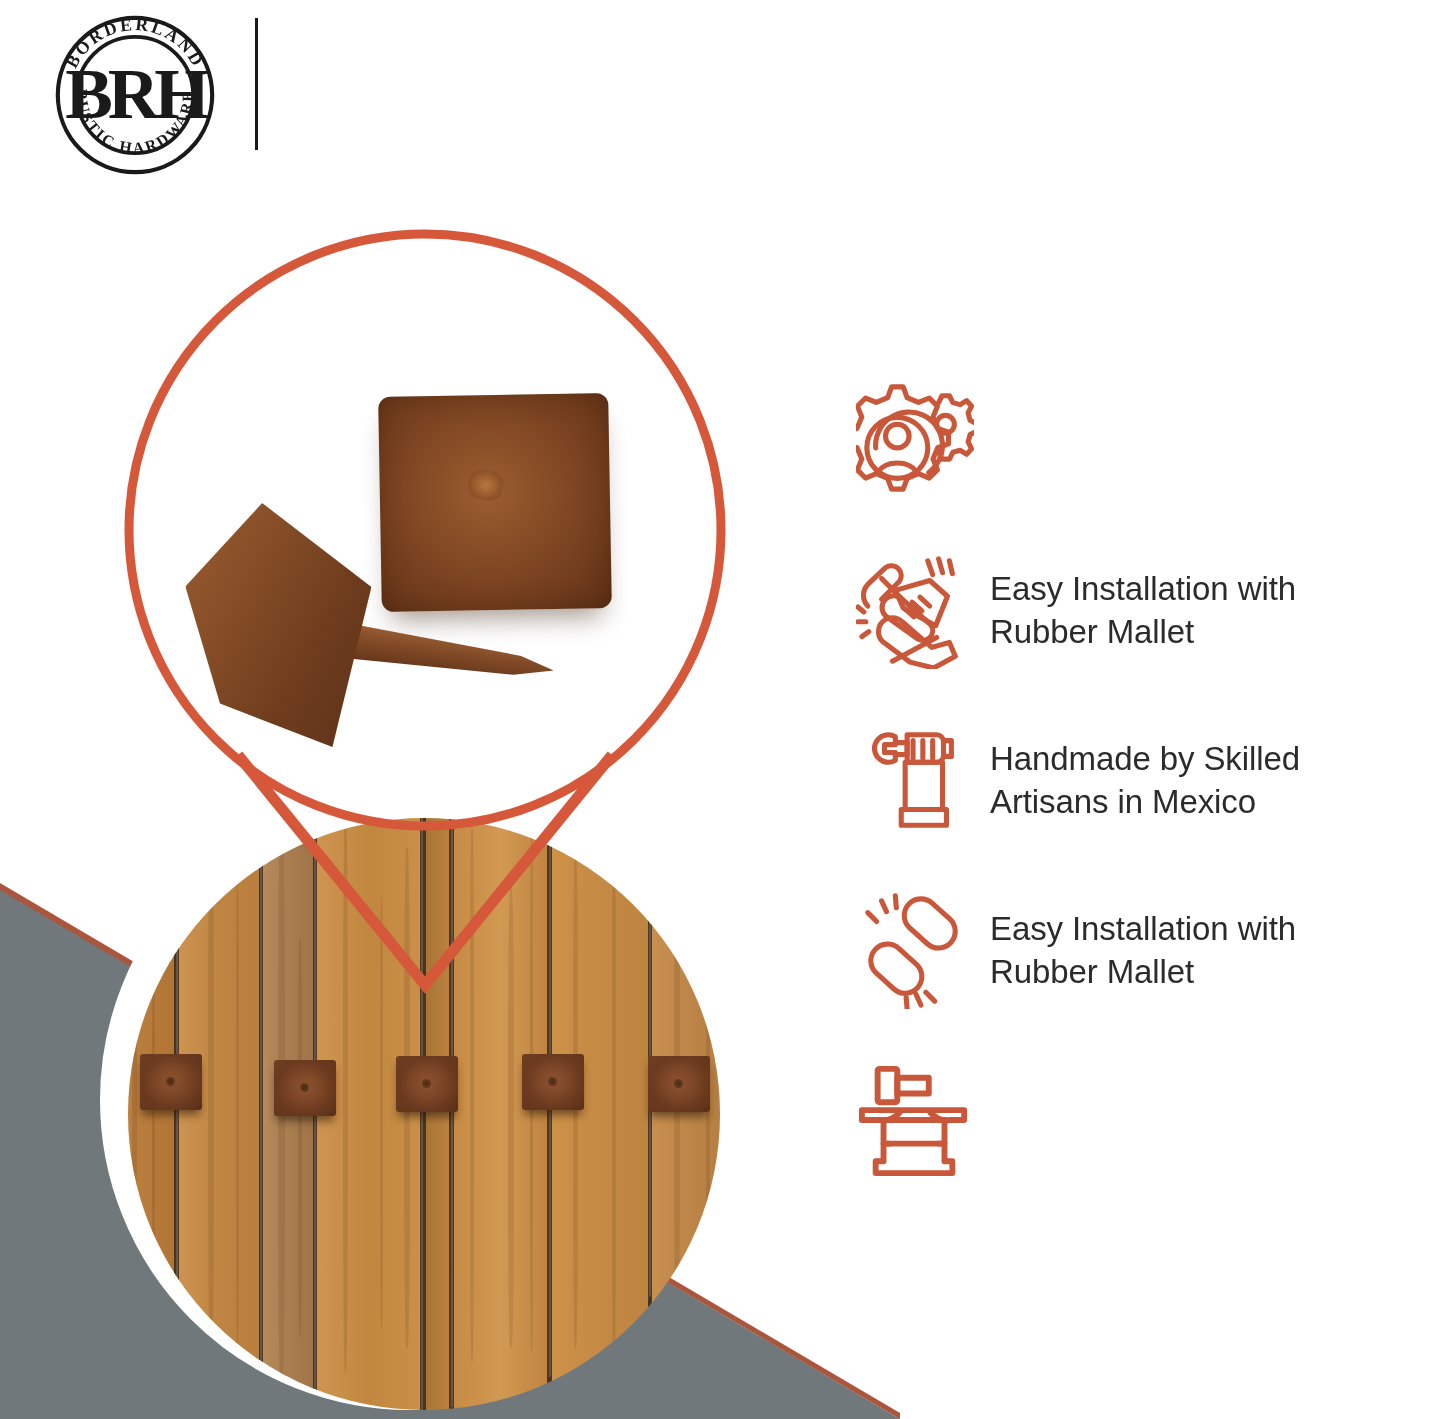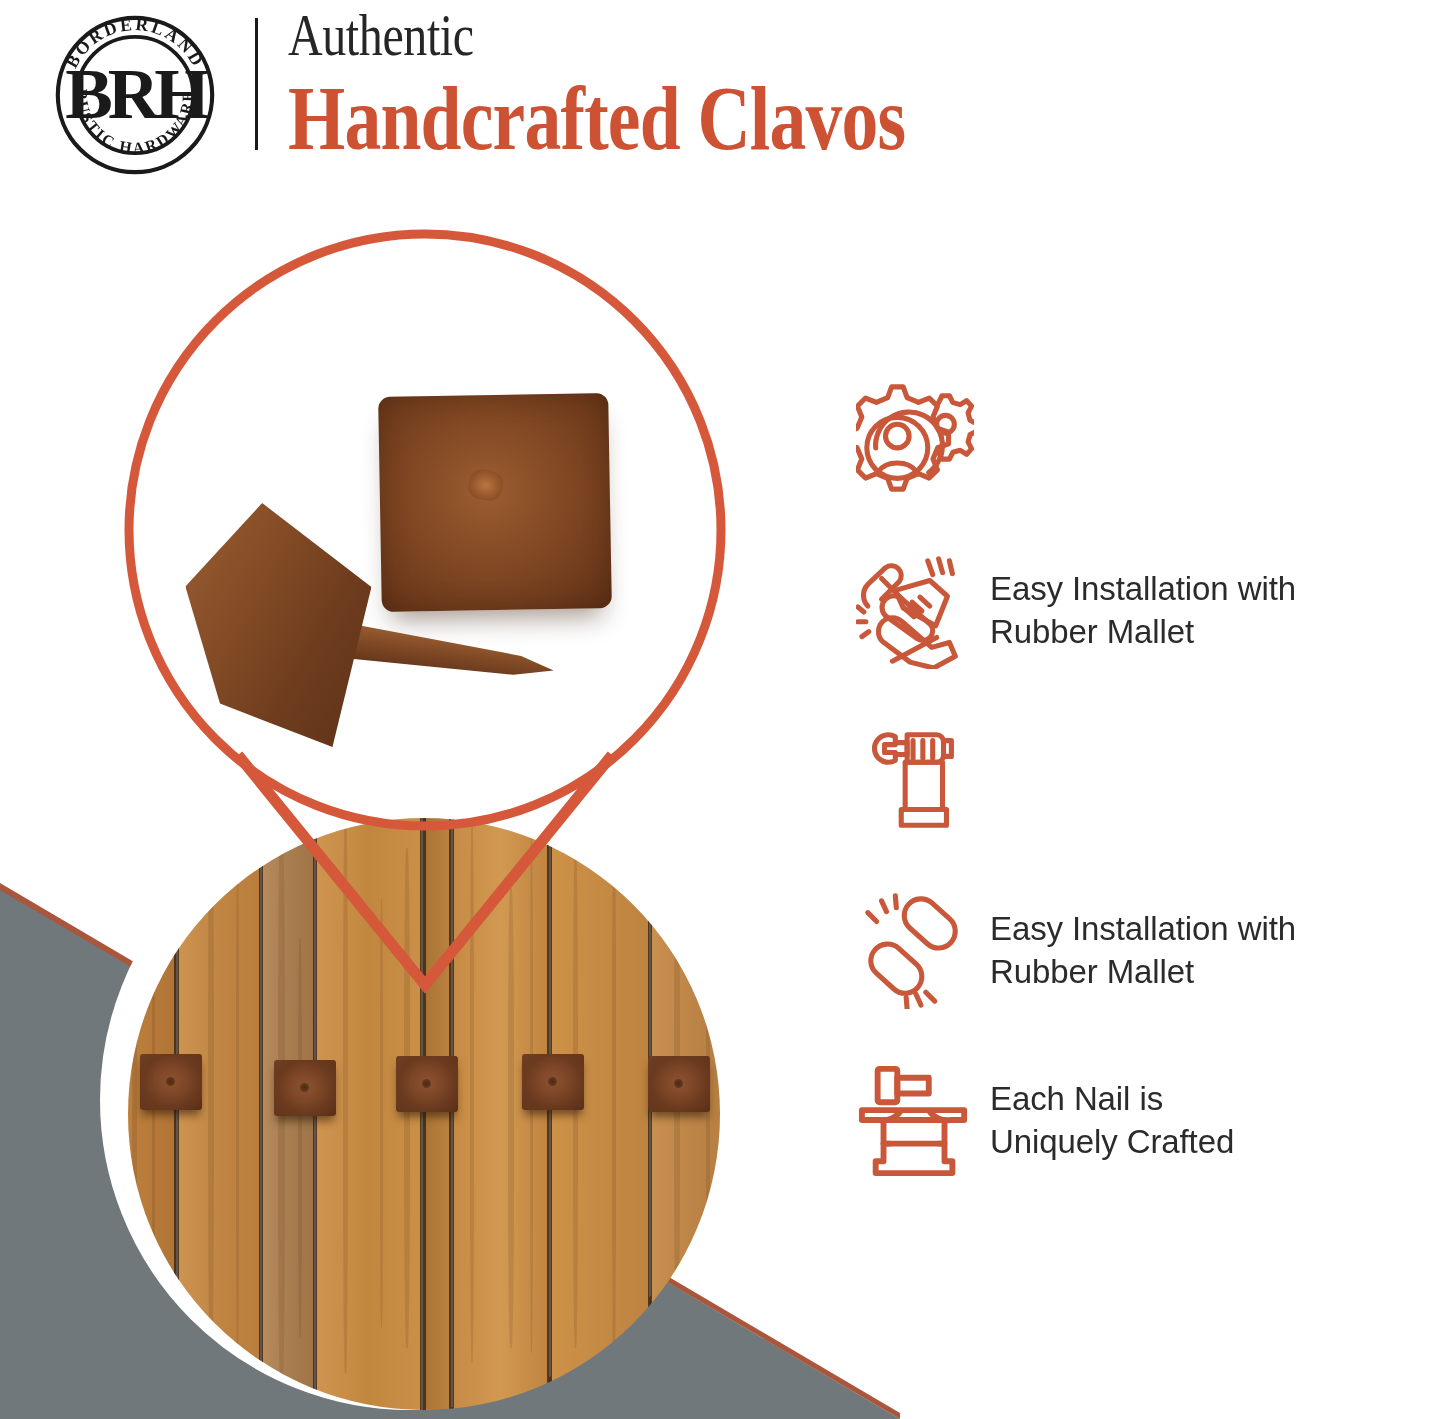--- a/index.html
+++ b/index.html
@@ -295,24 +295,20 @@
         </text>
         <text font-family="Liberation Serif, serif" font-size="19" letter-spacing="3" fill="#1a1a1a" font-weight="bold">
           <textPath href="#arcBot" startOffset="50%" text-anchor="middle">RUSTIC HARDWARE</textPath>
         </text>
         <text x="100" y="128" text-anchor="middle" font-family="Liberation Serif, serif" font-weight="bold" font-size="86" fill="#1a1a1a" letter-spacing="-6">BRH</text>
       </svg>
     </div>
 
     <div class="header-divider"></div>
 
-    <div class="title-block">
-      <div class="title-line-1">Authentic</div>
-      <div class="title-line-2">Handcrafted Clavos</div>
-    </div>
   </div>
 
   <div class="left-stage">
 
     <div class="door-circle-wrap">
       <div class="door-circle">
         <div class="door-img">
           <div class="plank" style="left:0px;   width:58px;  background:linear-gradient(90deg,#c1843f,#b5793a,#c8handled 100%);"></div>
           <div class="plank" style="left:0px;   width:58px;  background:linear-gradient(90deg,#bf8240,#b07435);"></div>
           <div class="plank" style="left:60px;  width:82px;  background:linear-gradient(90deg,#cd9350,#c08542,#b97d3d);"></div>
@@ -418,20 +414,22 @@
         <svg viewBox="0 0 120 120" width="118" height="118" fill="none" stroke="#c9573a" stroke-width="5.2" stroke-linejoin="round" stroke-linecap="round">
           <path d="M40 16 a14 14 0 1 0 0 24 l0 -8 -11 0 0 -8 11 0 z"></path>
           <path d="M40 22 l12 0 0 12 -12 0"></path>
           <path d="M52 14 l30 0 a7 7 0 0 1 7 7 l0 14 a7 7 0 0 1 -7 7 l-30 0 z"></path>
           <path d="M89 20 l8 0 0 16 -8 0"></path>
           <path d="M58 20 l0 18 M68 20 l0 18 M78 20 l0 18"></path>
           <path d="M50 42 l38 0 0 48 -38 0 z"></path>
           <path d="M46 90 l46 0 0 16 -46 0 z"></path>
         </svg>
       </div>
+      <div class="feature-text">Handmade by Skilled
+Artisans in Mexico</div>
     </div>
 
     <div class="feature-row">
       <div class="feature-icon">
         <svg viewBox="0 0 120 120" width="118" height="118" fill="none" stroke="#c9573a" stroke-width="5.2" stroke-linejoin="round" stroke-linecap="round">
           <path d="M12 22 l9 9 M26 10 l5 11 M40 5 l1 12"></path>
           <path d="M80 112 l-9 -9 M66 116 l-5 -11 M52 120 l-1 -12"></path>
           <rect x="46" y="16" width="58" height="34" rx="17" transform="rotate(42 75 33)"></rect>
           <rect x="12" y="62" width="58" height="34" rx="17" transform="rotate(42 41 79)"></rect>
         </svg>
@@ -443,19 +441,17 @@
     <div class="feature-row">
       <div class="feature-icon">
         <svg viewBox="0 0 120 120" width="118" height="118" fill="none" stroke="#c9573a" stroke-width="6" stroke-linejoin="round" stroke-linecap="round">
           <rect x="22" y="8" width="20" height="34" rx="2"></rect>
           <path d="M42 17 l32 0 0 16 -32 0 z"></path>
           <path d="M6 50 l104 0 0 10 -14 0 a22 22 0 0 1 -22 -10 l-28 0 a22 22 0 0 1 -22 10 l-18 0 z"></path>
           <path d="M28 60 l62 0 0 24 -62 0 z"></path>
           <path d="M34 84 l-6 0 0 18 -8 0 0 12 78 0 0 -12 -8 0 0 -18 -6 0"></path>
         </svg>
       </div>
-      <div class="feature-text">Each Nail is
-Uniquely Crafted</div>
     </div>
 
   </div>
 
 </div>
 
 </body></html>

